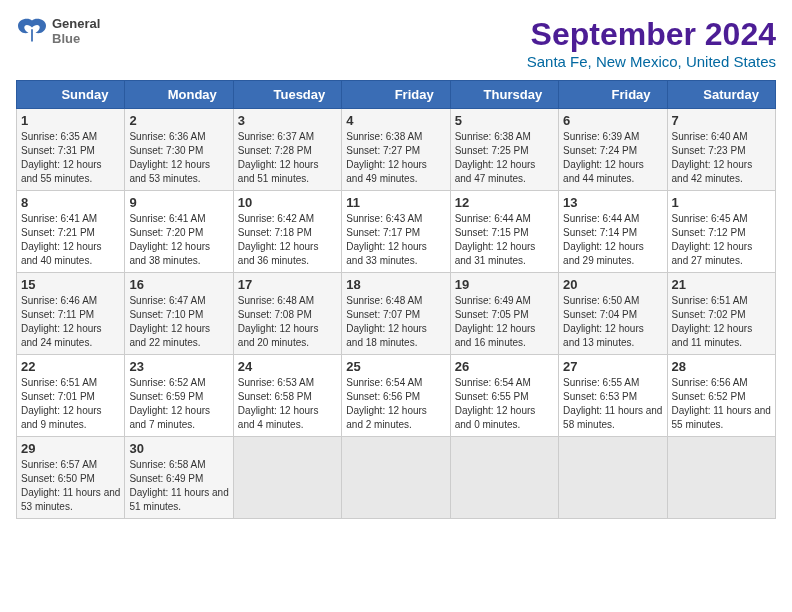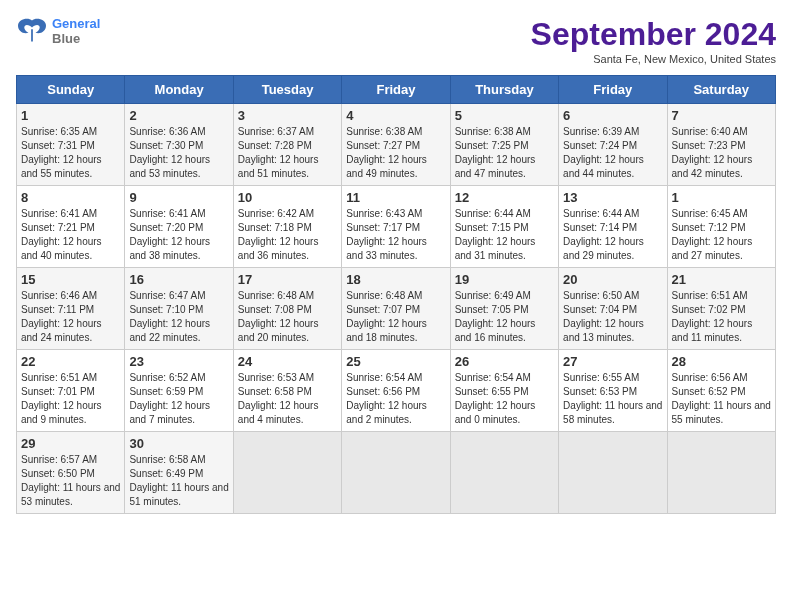--- a/index.html
+++ b/index.html
@@ -27,33 +27,33 @@
     }
     .title-section {
       text-align: right;
     }
     .calendar-title {
       font-size: 32px;
       font-weight: bold;
       color: #4c1d95;
     }
     .calendar-subtitle {
-      font-size: 11px;
-      color: #404040;
+      font-size: 15px;
+      color: #0369a1;
     }
     table {
       width: 100%;
       border-collapse: collapse;
       font-size: 11px;
     }
     thead th {
       background-color: #3a6db5;
       color: white;
-      padding: 6px 4px;
-      text-align: center;
+      padding: 6px 16px;
+      text-align: right;
       font-size: 13px;
       font-weight: bold;
       border: 1px solid #2a5a9f;
     }
     tbody td {
       border: 1px solid #ccc;
       vertical-align: top;
       padding: 4px;
       height: 80px;
       width: 14.28%;
@@ -83,21 +83,21 @@
 </head>
 <body>
 
 <div class="header-section">
   <div class="logo">
     <svg class="logo-bird" viewBox="0 0 36 32" xmlns="http://www.w3.org/2000/svg">
       <path d="M18 4 C22 0, 34 2, 34 10 C34 16, 28 20, 22 18 C26 16, 28 12, 26 10 C24 8, 20 10, 18 12 C16 10, 12 8, 10 10 C8 12, 10 16, 14 18 C8 20, 2 16, 2 10 C2 2, 14 0, 18 4Z" fill="#3a6db5"></path>
       <path d="M18 14 L18 28" stroke="#3a6db5" stroke-width="2"></path>
     </svg>
     <div>
-      <div style="font-size:13px;font-weight:bold;color:#3b82f6;">General</div>
+      <div style="font-size:13px;font-weight:bold;color:#404040;">General</div>
       <div style="font-size:13px;font-weight:bold;color:#737373;">Blue</div>
     </div>
   </div>
   <div class="title-section">
     <div class="calendar-title">September 2024</div>
     <div class="calendar-subtitle">Santa Fe, New Mexico, United States</div>
   </div>
 </div>
 
 <table>

